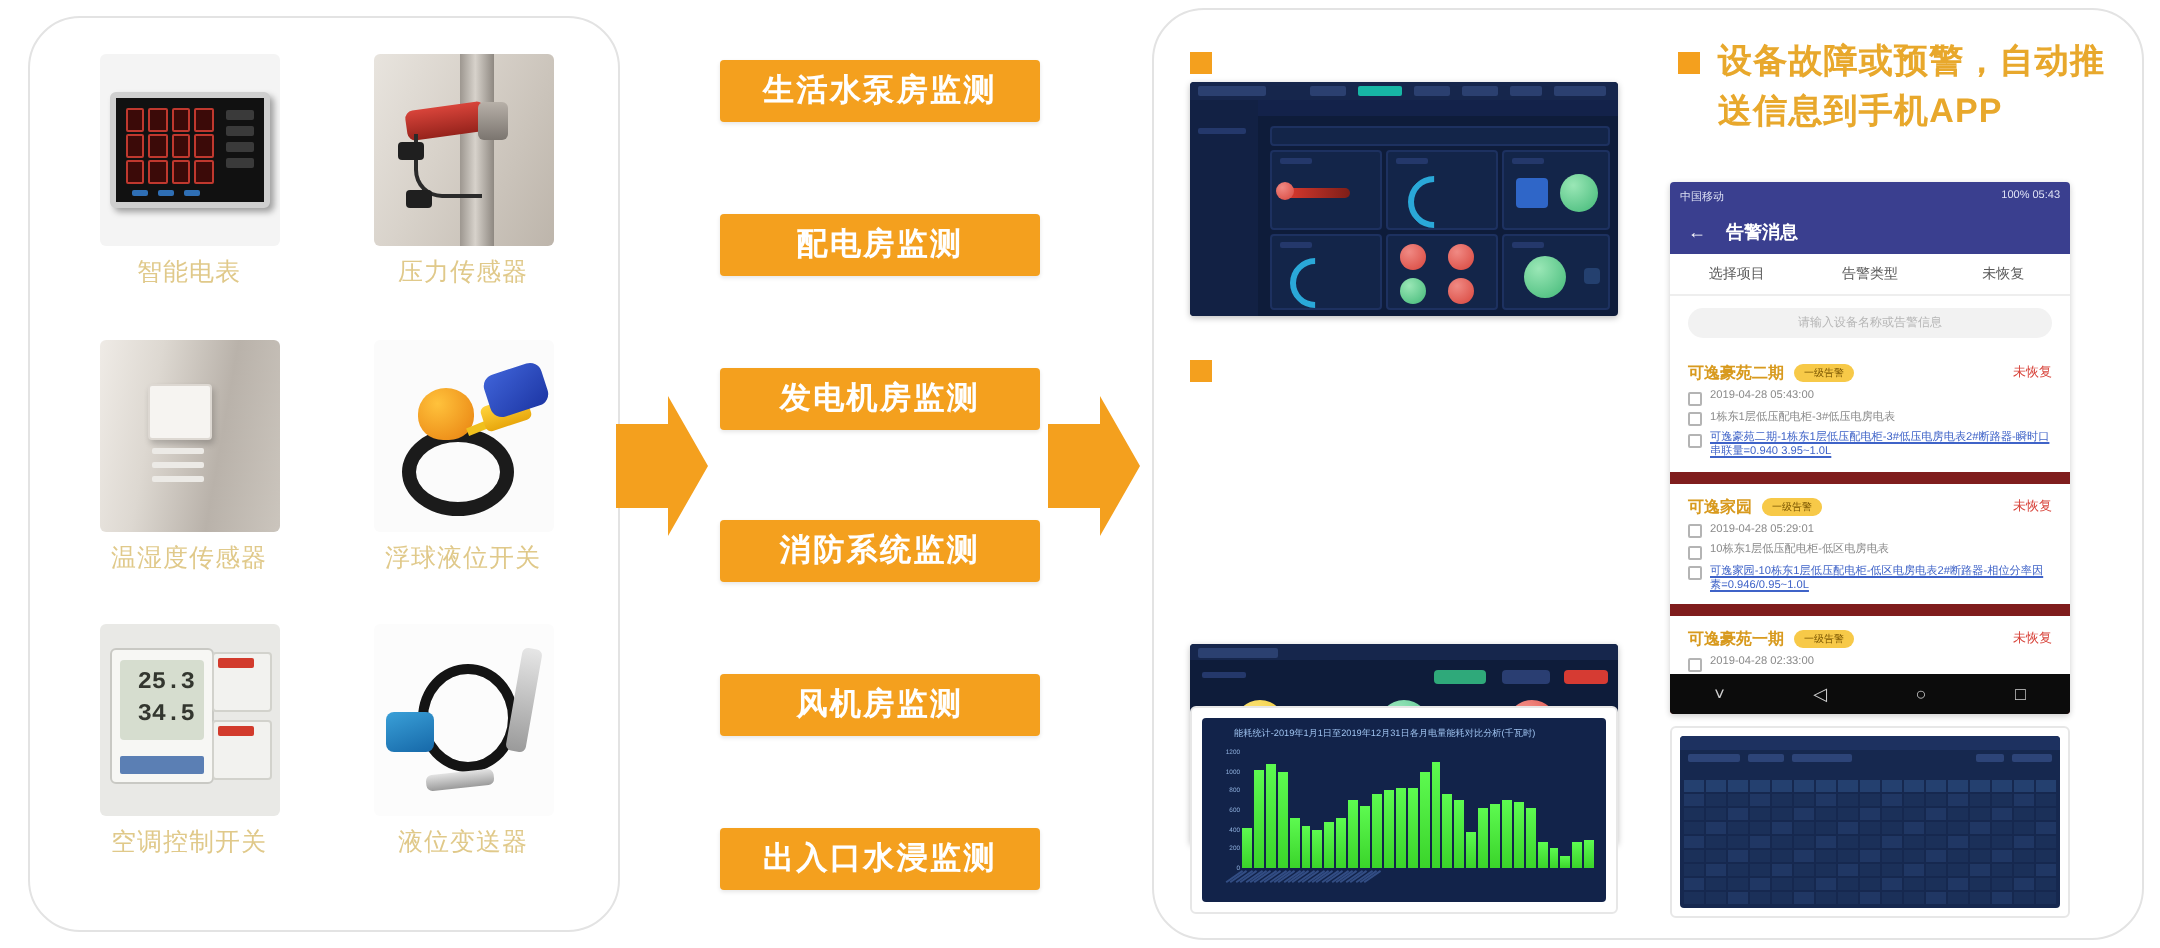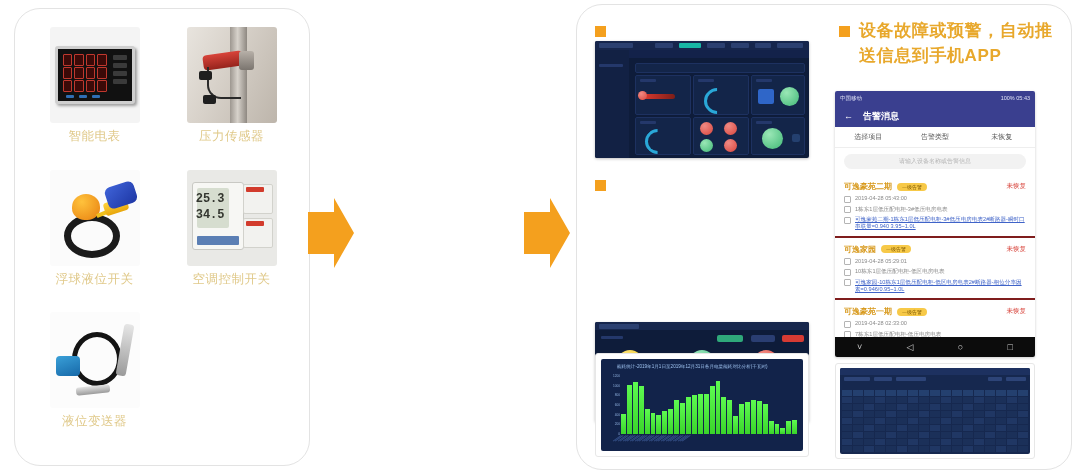--- a/index.html
+++ b/index.html
@@ -78,21 +78,21 @@
   .ph-float .blue{position:absolute;right:4px;top:14px;width:30px;height:22px;border-radius:6px;
     background:linear-gradient(150deg,#3f63d8,#1d36a4);transform:rotate(-18deg);}
   .ph-float .ylw{position:absolute;right:12px;top:30px;width:24px;height:13px;border-radius:3px;
     background:linear-gradient(180deg,#ffd33c,#e8a70c);transform:rotate(-18deg);}
   .ph-float .lead{position:absolute;left:46px;top:40px;width:22px;height:4px;background:#f0c01c;transform:rotate(-22deg);}
 
   
   .ph-ac{background:#e9e9e6;}
   .ph-ac .lcd{position:absolute;left:5px;top:12px;width:50px;height:66px;background:#f7f7f4;
     border:1px solid #c9c9c4;border-radius:3px;}
-  .ph-ac .lcdscreen{position:absolute;left:4px;top:5px;width:32px;height:40px;background:#d6ddcf;border-radius:2px;}
+  .ph-ac .lcdscreen{position:absolute;left:4px;top:5px;width:42px;height:40px;background:#d6ddcf;border-radius:2px;}
   .ph-ac .num{position:absolute;right:4px;font-size:12px;font-weight:bold;color:#33362f;font-family:"Liberation Mono",monospace;}
   .ph-ac .btnbar{position:absolute;left:4px;bottom:4px;width:42px;height:9px;background:#5b7fb4;border-radius:1px;}
   .ph-ac .side{position:absolute;right:4px;width:28px;height:28px;background:#f2f2ef;border:1px solid #d2d2cc;border-radius:2px;}
   .ph-ac .tag{position:absolute;left:2px;top:2px;width:18px;height:5px;background:#d23b2c;border-radius:1px;}
 
   
   .ph-level{background:#fcfcfc;}
   .ph-level .bluebody{position:absolute;left:6px;top:44px;width:24px;height:20px;border-radius:4px;
     background:linear-gradient(160deg,#3aa0d8,#1668a8);}
   .ph-level .coil{position:absolute;left:22px;top:20px;width:40px;height:44px;
@@ -179,21 +179,21 @@
   #shot-phone{left:258px;top:86px;width:200px;height:266px;background:#fff;overflow:hidden;border-radius:2px;
               box-shadow:0 1px 3px rgba(0,0,0,.2);}
   .ph-status{height:14px;background:#3a3f8f;display:flex;align-items:center;
              justify-content:space-between;padding:0 5px;color:#dfe2f5;font-size:5.5px;}
   .ph-nav{height:22px;background:#3a3f8f;display:flex;align-items:center;gap:10px;padding:0 9px;
           color:#fff;font-size:9px;font-weight:bold;}
   .ph-filters{height:20px;background:#fff;display:flex;align-items:center;border-bottom:1px solid #eee;}
   .ph-filter{flex:1;text-align:center;font-size:7px;color:#5a5a5a;}
   .ph-search{margin:6px 9px;height:15px;background:#f2f2f2;border-radius:8px;
              display:flex;align-items:center;justify-content:center;font-size:6px;color:#b6b6b6;}
-  .alarm{padding:6px 9px 5px;border-bottom:2px solid #7f1d1d;}
+  .alarm{padding:6px 9px 5px;border-bottom:6px solid #7f1d1d;}
   .alarm-hd{display:flex;align-items:center;gap:5px;}
   .alarm-name{font-size:8px;font-weight:bold;color:#d89a1e;}
   .alarm-tag{background:#f7c948;color:#7a5500;font-size:5px;padding:1px 5px;border-radius:6px;}
   .alarm-state{margin-left:auto;font-size:6.5px;color:#d8453c;}
   .alarm-line{display:flex;align-items:flex-start;gap:4px;margin-top:3px;font-size:5.6px;color:#8a8a8a;line-height:1.3;}
   .alarm-ico{width:5px;height:5px;border:.6px solid #b4b4b4;border-radius:1px;flex:0 0 auto;margin-top:.5px;}
   .alarm-line.link{color:#3f63c8;text-decoration:underline;}
   .ph-bottom{position:absolute;left:0;right:0;bottom:0;height:20px;background:#0c0c0c;
              display:flex;align-items:center;justify-content:space-around;}
   .ph-bottom span{color:#cfcfcf;font-size:9px;}
@@ -263,20 +263,29 @@
           <div class="pipe"></div>
           <div class="red"></div>
             <div class="knob"></div>
             <div class="wire"></div>
           <div class="clamp" style="left:12px;top:44px;"></div>
           <div class="clamp" style="left:16px;top:68px;"></div>
         </div>
         <div class="sensor-cap">压力传感器</div>
       </div>
 
+      <div class="sensor-cell">
+        <div class="sensor-photo ph-temp">
+          <div class="box"></div>
+          <div class="vent" style="top:54px;"></div>
+          <div class="vent" style="top:61px;"></div>
+          <div class="vent" style="top:68px;"></div>
+        </div>
+        <div class="sensor-cap">温湿度传感器</div>
+      </div>
 
       <div class="sensor-cell">
         <div class="sensor-photo ph-float">
           <div class="cable"></div>
           <div class="orange"></div>
           <div class="lead"></div>
           <div class="ylw"></div>
           <div class="blue"></div>
         </div>
         <div class="sensor-cap">浮球液位开关</div>
@@ -313,20 +322,28 @@
 
     </div>
   </div>
 
   <div class="arrow" id="arrow-left">
     <svg width="50" height="74" viewBox="0 0 50 74">
       <path d="M2 16 L28 16 L28 2 L48 37 L28 72 L28 58 L2 58 Z" fill="#f4a01e"></path>
     </svg>
   </div>
 
+  <div class="mid-col">
+    <div class="mid-btn">生活水泵房监测</div>
+    <div class="mid-btn">配电房监测</div>
+    <div class="mid-btn">发电机房监测</div>
+    <div class="mid-btn">消防系统监测</div>
+    <div class="mid-btn">风机房监测</div>
+    <div class="mid-btn">出入口水浸监测</div>
+  </div>
 
   <div class="arrow" id="arrow-right">
     <svg width="50" height="74" viewBox="0 0 50 74">
       <path d="M2 16 L28 16 L28 2 L48 37 L28 72 L28 58 L2 58 Z" fill="#f4a01e"></path>
     </svg>
   </div>
 
   <div class="panel" id="right-panel">
 
     <div class="rp head" style="left:18px;top:14px;width:240px;">

